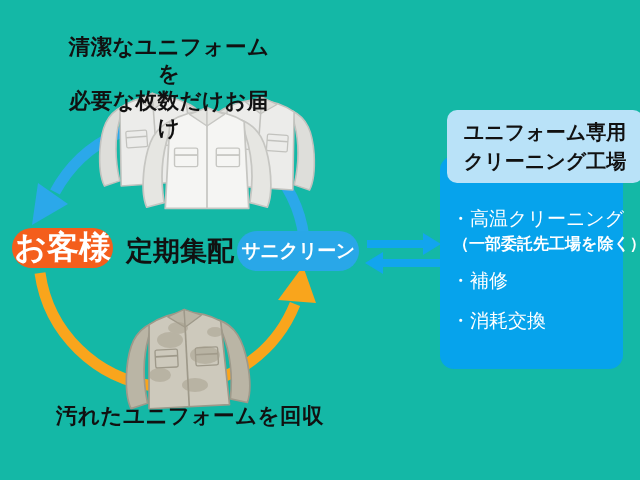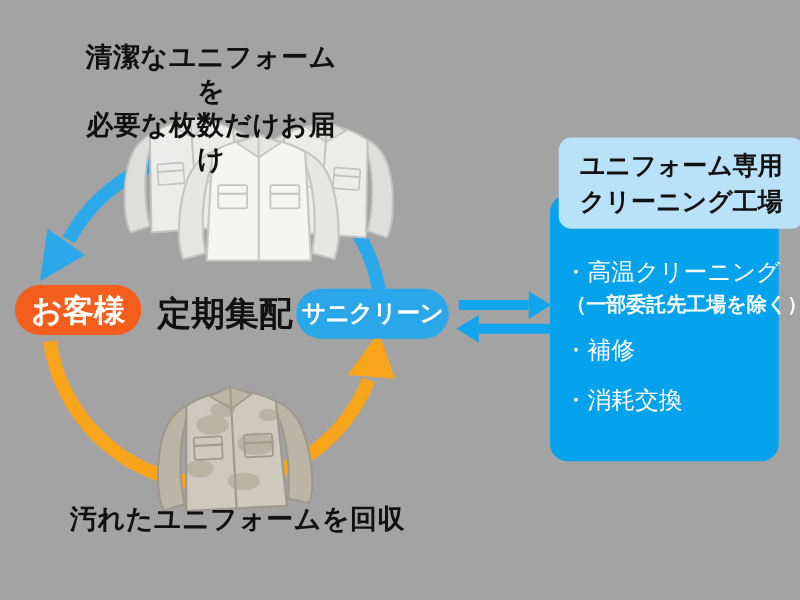--- a/index.html
+++ b/index.html
@@ -1,31 +1,31 @@
 <!DOCTYPE html>
 <html><head>
 <meta charset="utf-8">
 <style>
   html,body { margin:0; padding:0; background:#ffffff; }
   .stage {
     position:relative; width:640px; height:480px; overflow:hidden;
-    background:#a3a3a3;
+    background:#14b8a6;
     font-family:"DejaVu Sans", sans-serif;
   }
   .stage svg { position:absolute; left:0; top:0; z-index:1; }
 
   .cap { position:absolute; z-index:3; color:#111111; font-weight:bold; }
   .cap.top { left:58px; top:33px; width:222px; text-align:center; font-size:21.5px; line-height:27px; letter-spacing:0.5px; }
   .cap.bottom { left:56px; top:402px; font-size:21.5px; line-height:27px; letter-spacing:0.5px; white-space:nowrap; }
 
   .pill {
     position:absolute; z-index:3; display:flex; align-items:center; justify-content:center;
     color:#ffffff; font-weight:bold; border-radius:999px; white-space:nowrap;
   }
-  .pill.customer { left:12px;  top:228px; width:101px; height:40px; background:#F45E1C; font-size:25px; }
+  .pill.customer { left:12px;  top:228px; width:101px; height:40px; background:#F45E1C; font-size:32px; }
   .pill.sani     { left:237px; top:231px; width:122px; height:40px; background:#29A7E8; font-size:19px; letter-spacing:-0.5px; }
 
   .center-label { position:absolute; z-index:3; left:126px; top:233px; font-size:27px; font-weight:bold; color:#111111; white-space:nowrap; }
 
   .factory-body {
     position:absolute; z-index:2; left:440px; top:156px; width:183px; height:213px;
     background:#06A3EC; border-radius:14px;
   }
   .factory-header {
     position:absolute; z-index:3; left:447px; top:110px; width:196px; height:73px;

